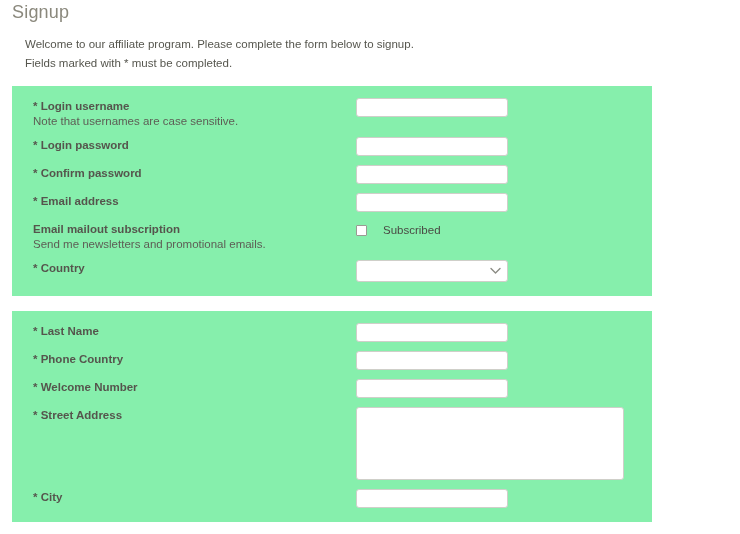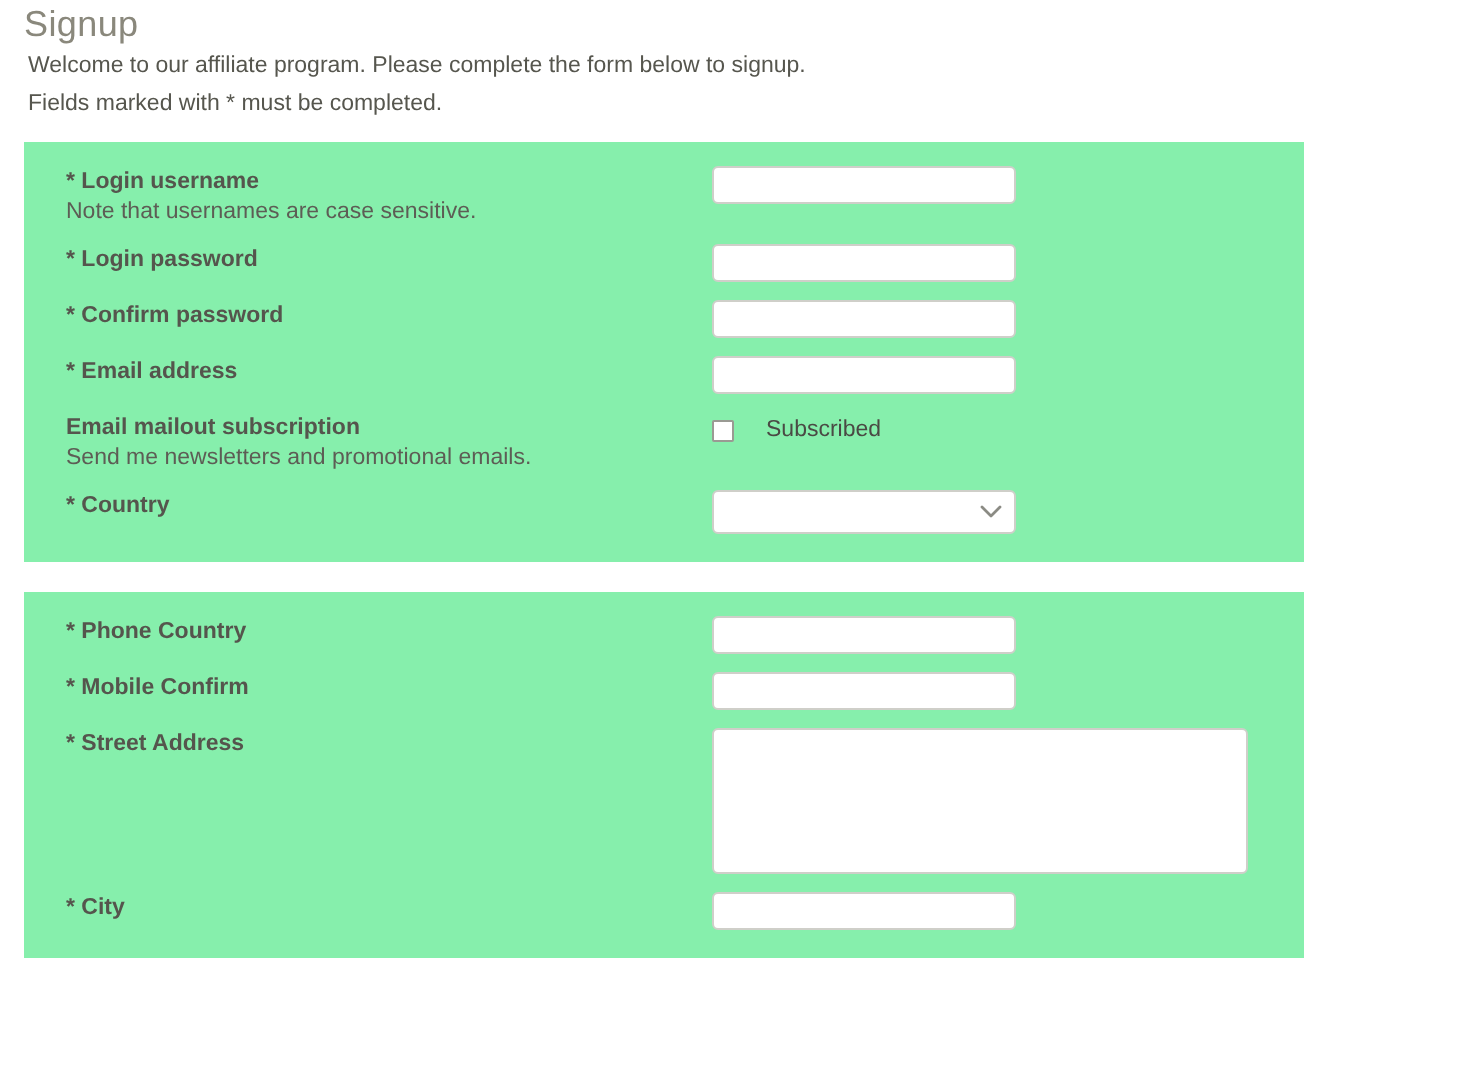--- a/index.html
+++ b/index.html
@@ -27,21 +27,21 @@
     font-weight: 400;
     color: #8a887c;
     margin: 0;
     padding: 2px 0 0 12px;
     line-height: 20px;
     letter-spacing: 0.2px;
   }
 
   .intro {
     padding: 0 11px 0 12px;
-    margin: 2px;
+    margin: 13px;
   }
   .intro-line {
     font-size: 11.5px;
     color: #56564e;
     line-height: 19px;
     margin: 0;
   }
 
   .panel {
     background: #86efac;
@@ -251,33 +251,41 @@
           </span>
         </div>
       </div>
     </div>
 
   </div>
 
   <div class="panel panel-2">
 
 
+    <div class="field-row">
+      <div class="label-col">
+        <span class="field-label">* Last Name</span>
+      </div>
+      <div class="input-col">
+        <input class="text-input" type="text" placeholder="" style="">
+      </div>
+    </div>
 
     <div class="field-row">
       <div class="label-col">
         <span class="field-label">* Phone Country</span>
       </div>
       <div class="input-col">
         <input class="text-input" type="text" placeholder="" style="">
       </div>
     </div>
 
     <div class="field-row">
       <div class="label-col">
-        <span class="field-label">* Mobile Confirm</span>
+        <span class="field-label">* Welcome Number</span>
       </div>
       <div class="input-col">
         <input class="text-input" type="text" placeholder="" style="">
       </div>
     </div>
 
     <div class="field-row">
       <div class="label-col">
         <span class="field-label">* Street Address</span>
       </div>

